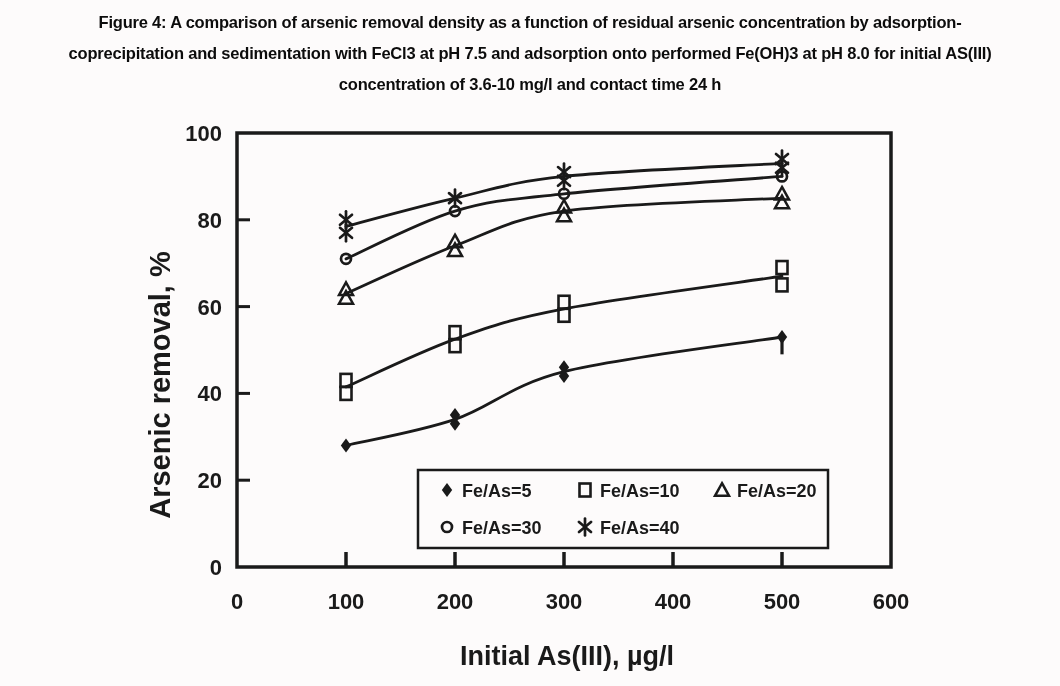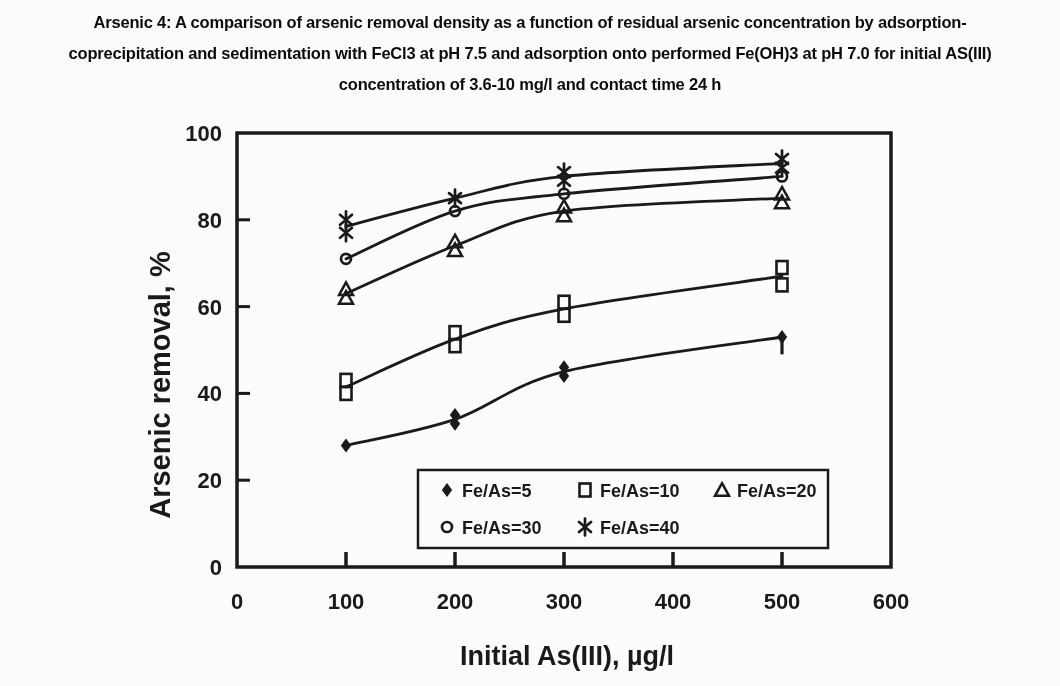--- a/index.html
+++ b/index.html
@@ -25,22 +25,22 @@
     font-family:"Liberation Sans", sans-serif;
     font-weight:bold;
   }
   #chart-svg{position:absolute;top:0;left:0;}
 </style>
 </head>
 <body>
 
 <div class="page" id="page" style="background: rgb(253, 251, 251);">
   <div class="caption">
-    <div class="cap-line">Arsenic 4: A comparison of arsenic removal density as a function of residual arsenic concentration by adsorption-</div>
-    <div class="cap-line">coprecipitation and sedimentation with FeCl3 at pH 7.5 and adsorption onto performed Fe(OH)3 at pH 7.0 for initial AS(III)</div>
+    <div class="cap-line">Figure 4: A comparison of arsenic removal density as a function of residual arsenic concentration by adsorption-</div>
+    <div class="cap-line">coprecipitation and sedimentation with FeCl3 at pH 7.5 and adsorption onto performed Fe(OH)3 at pH 8.0 for initial AS(III)</div>
     <div class="cap-line">concentration of 3.6-10 mg/l and contact time 24 h</div>
   </div>
   <svg id="chart-svg" width="1060" height="686" viewBox="0 0 1060 686">
       <rect x="237" y="133" width="654" height="434" fill="none" stroke="#1a1a1a" stroke-width="3.5"></rect>
       <g>
         <text x="222" y="575" font-size="22" fill="#1a1a1a" text-anchor="end">0</text>
         <line x1="237" y1="480.2" x2="250" y2="480.2" stroke="#1a1a1a" stroke-width="3"></line>
         <text x="222" y="488.2" font-size="22" fill="#1a1a1a" text-anchor="end">20</text>
         <line x1="237" y1="393.4" x2="250" y2="393.4" stroke="#1a1a1a" stroke-width="3"></line>
         <text x="222" y="401.4" font-size="22" fill="#1a1a1a" text-anchor="end">40</text>

